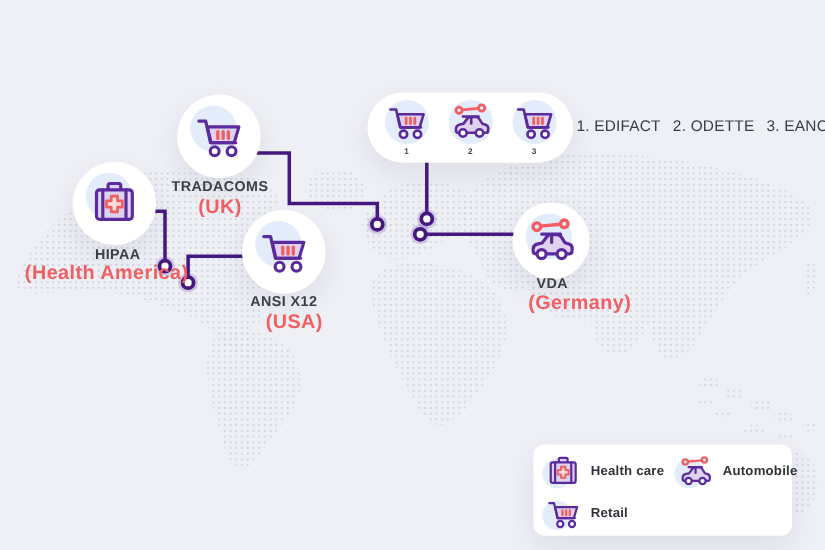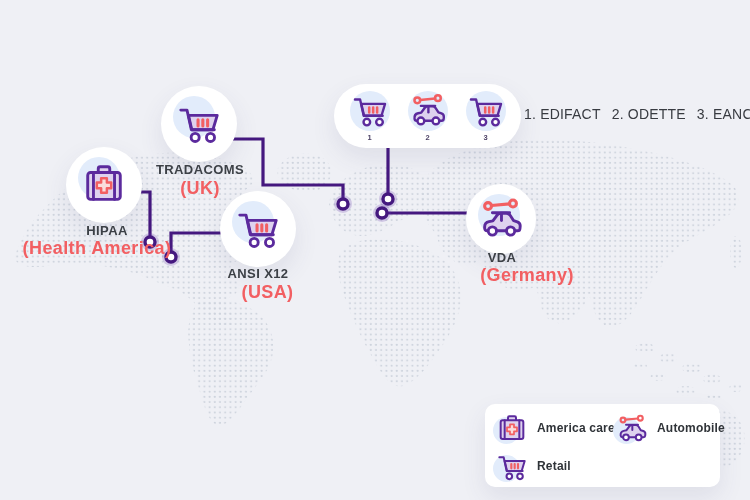--- a/index.html
+++ b/index.html
@@ -275,21 +275,21 @@
       <span class="legend-ic">
           <span class="icon i32">
             <svg viewBox="0 0 48 48">
               <rect class="ipf" x="18" y="5" width="12" height="8" rx="2"></rect>
               <rect class="ipf" x="7" y="11" width="34" height="28" rx="3"></rect>
               <path class="ip" d="M13 11v28M35 11v28"></path>
               <path class="icf" d="M21 17h6v4.5h4.5v6H27V32h-6v-4.5h-4.5v-6H21z"></path>
             </svg>
           </span>
         </span>
-      <span class="legend-label">America care</span>
+      <span class="legend-label">Health care</span>
     </div>
     <div class="legend-item">
       <span class="legend-ic">
           <span class="icon i32">
             <svg viewBox="0 0 48 48">
               <path class="ic" stroke-width="4.2" d="M14 10 L33 8.2"></path>
               <circle class="ic" cx="10.5" cy="10.5" r="3.6"></circle>
               <circle class="ic" cx="36.5" cy="7.8" r="3.6"></circle>
               <path class="ip" d="M15 17.5h18M20 17.5v3M29.5 17.5v3"></path>
               <path class="ipf" d="M7 34c-.5-4 1-6.5 4.5-7.2l4-.8 4.5-6c1-1.3 2.2-2 4-2h5.5c1.8 0 3.2.8 4.2 2.3l3.5 5.5 3.8 1.2c2.3.8 3.3 2.4 3 5l-.2 2c-.1 1.5-1 2.3-2.5 2.3H9.5c-1.5 0-2.3-.8-2.5-2.3z"></path>

